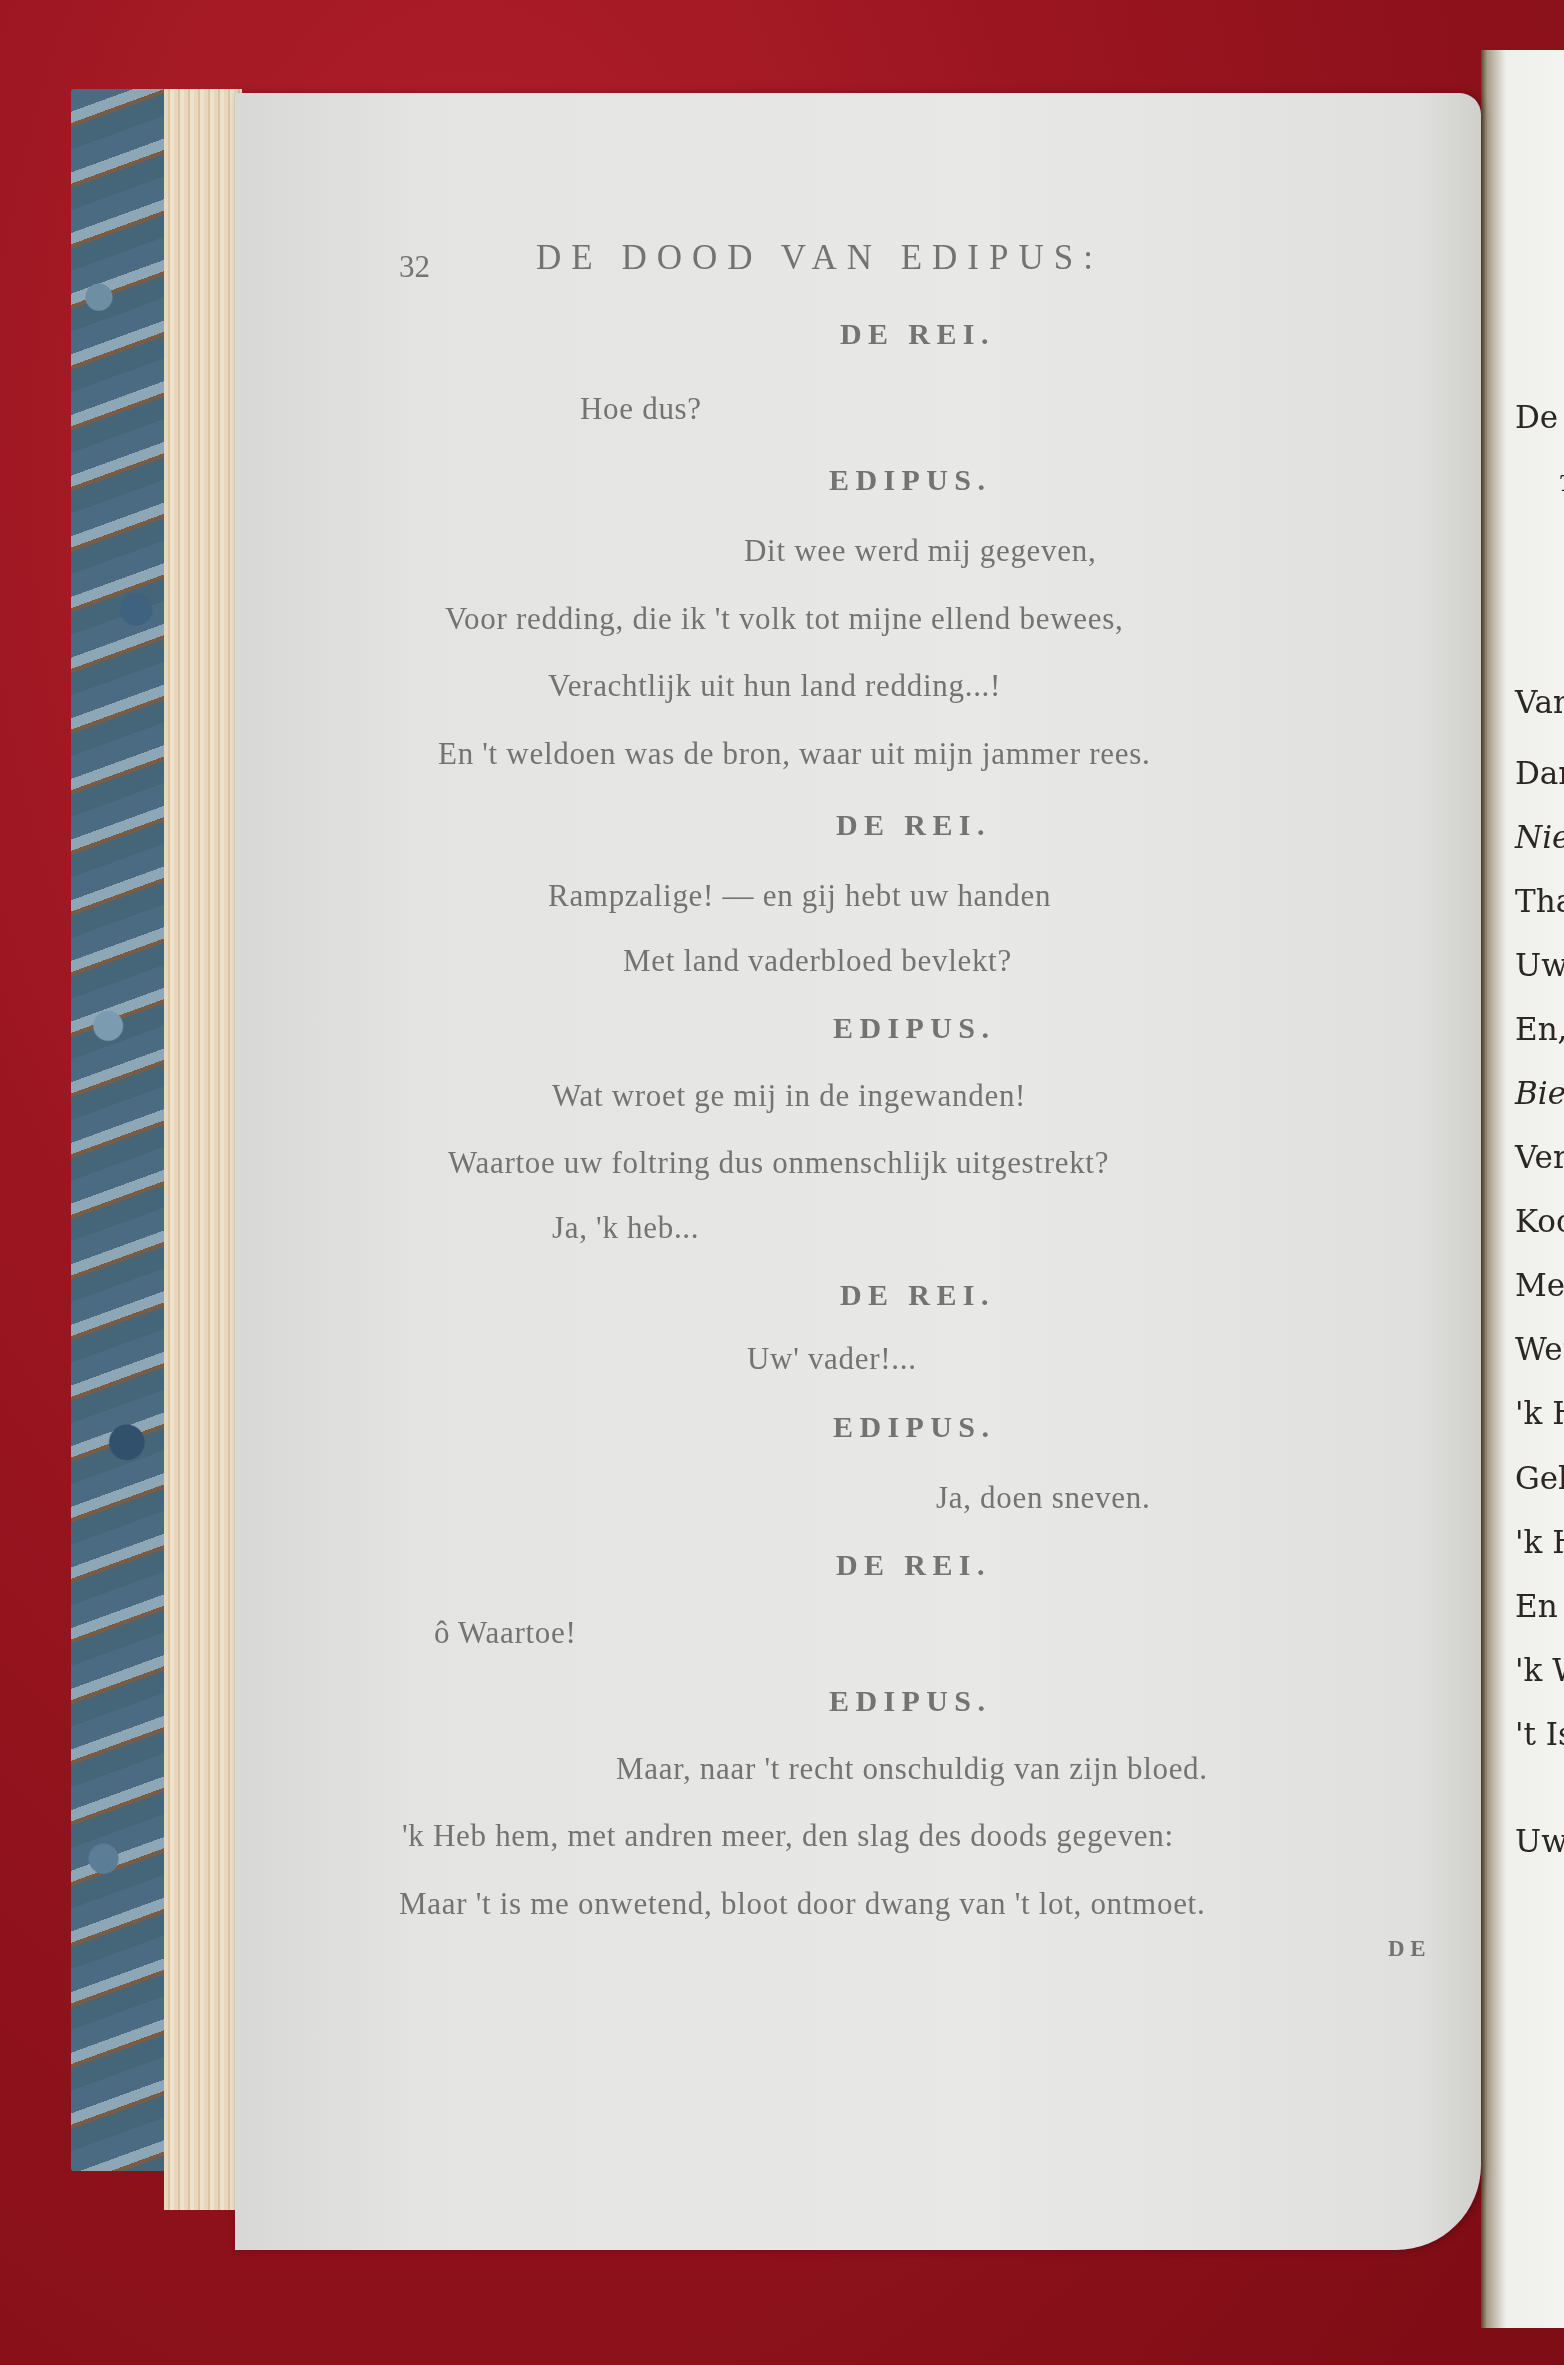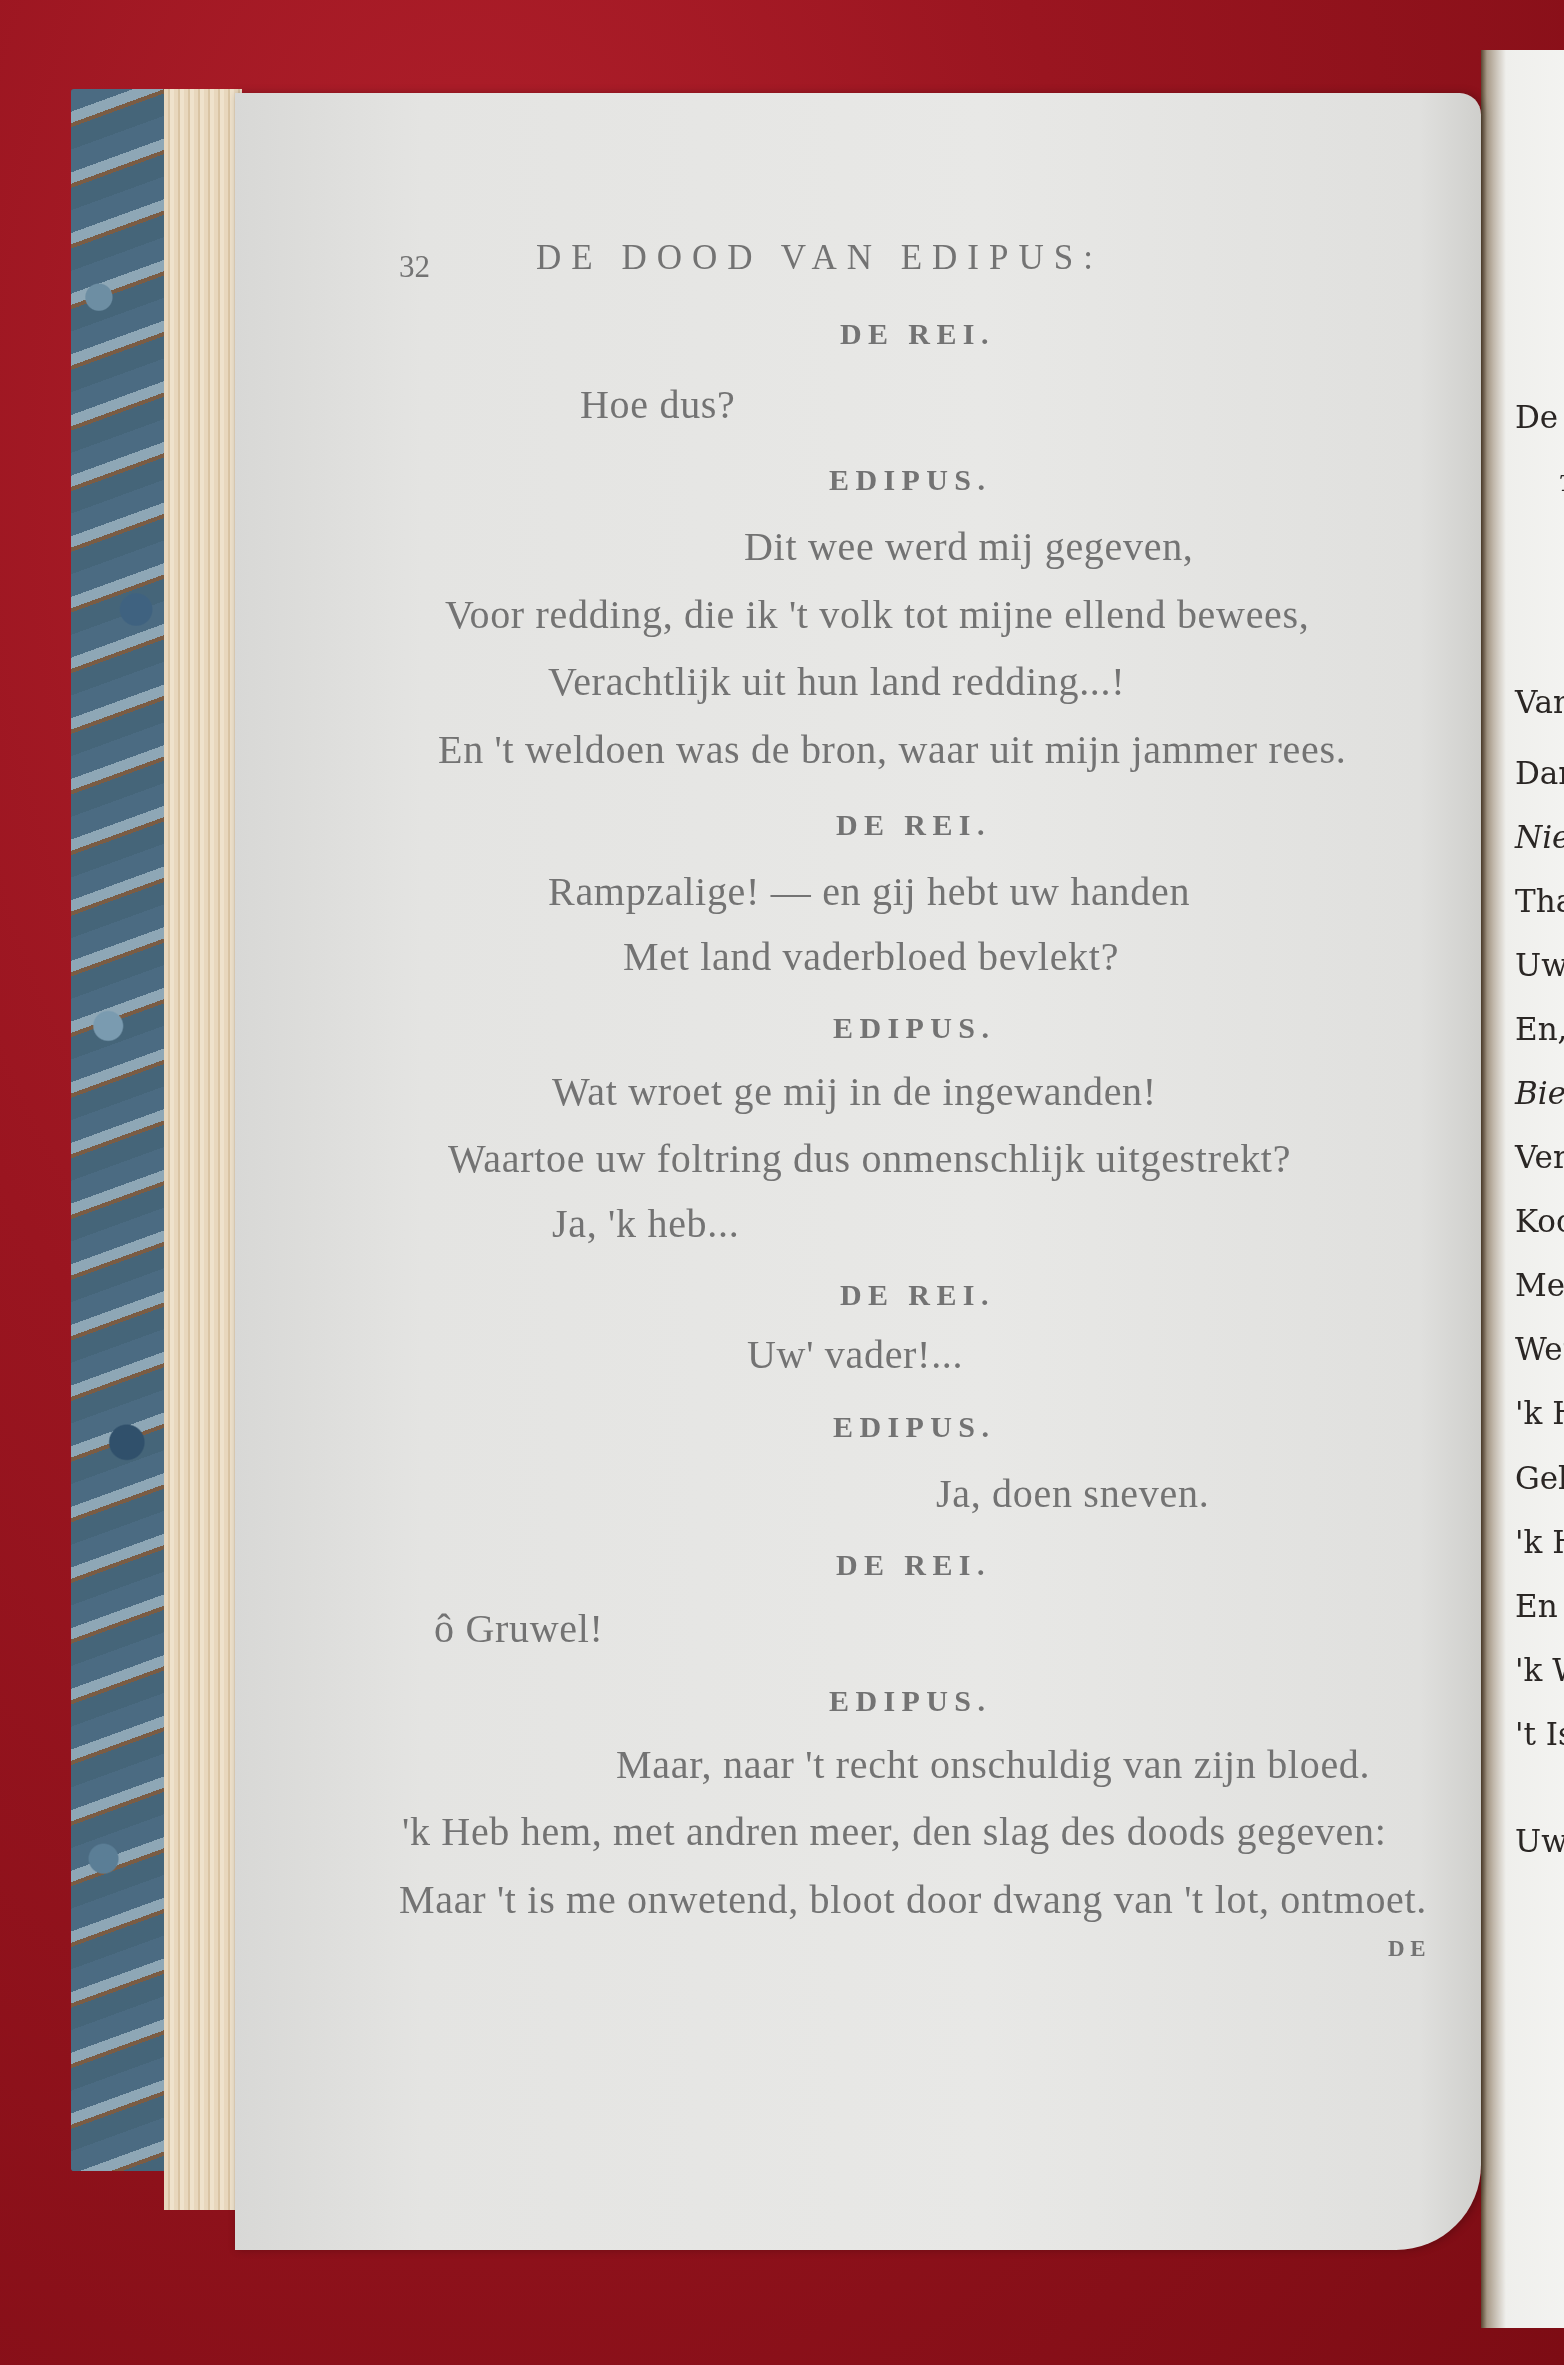--- a/index.html
+++ b/index.html
@@ -37,21 +37,21 @@
       position: absolute; left: 34px; font-size: 31px; color: #2a2624; white-space: nowrap;
       font-family: "DejaVu Serif", serif;
     }
     .facing-page .line.italic { font-style: italic; }
     .facing-page .line.small { font-size: 23px; left: 78px; font-style: italic; }
 
     .text { position: absolute; color: #737373; white-space: nowrap; font-family: Liberation Serif, serif; }
     .page-number { left: 399px; top: 249px; font-size: 31px; }
     .running-head { left: 536px; top: 238px; font-size: 35px; letter-spacing: 10px; }
     .speaker { font-size: 30px; letter-spacing: 6.4px; font-weight: bold; }
-    .verse { font-size: 40px; letter-spacing: 0.7px; }
+    .verse { font-size: 31px; letter-spacing: 0.7px; margin-top: 10px; }
     .catchword { font-size: 23px; letter-spacing: 5.7px; font-weight: bold; }
   </style>
 </head>
 <body>
 
 <div class="binding"></div>
 <div class="page-stack"></div>
 
 <div class="facing-page" id="facing">
     <div class="line" style="top: 349px;">De</div>
@@ -94,21 +94,21 @@
     <div class="text verse" style="left: 623px; top: 933px;">Met land vaderbloed bevlekt?</div>
     <div class="text speaker" style="left: 833px; top: 1011px;">EDIPUS.</div>
     <div class="text verse" style="left: 552px; top: 1068px;">Wat wroet ge mij in de ingewanden!</div>
     <div class="text verse" style="left: 448px; top: 1135px; text-align: right;">Waartoe uw foltring dus onmenschlijk uitgestrekt?</div>
     <div class="text verse" style="left: 552px; top: 1200px;">Ja, 'k heb...</div>
     <div class="text speaker" style="left: 840px; top: 1278px;">DE REI.</div>
     <div class="text verse" style="left: 747px; top: 1331px;">Uw' vader!...</div>
     <div class="text speaker" style="left: 833px; top: 1410px;">EDIPUS.</div>
     <div class="text verse" style="left: 936px; top: 1470px;">Ja, doen sneven.</div>
     <div class="text speaker" style="left: 836px; top: 1548px;">DE REI.</div>
-    <div class="text verse" style="left: 434px; top: 1605px;">ô Gruwel!</div>
+    <div class="text verse" style="left: 434px; top: 1605px;">ô Waartoe!</div>
     <div class="text speaker" style="left: 829px; top: 1684px;">EDIPUS.</div>
     <div class="text verse" style="left: 616px; top: 1741px;">Maar, naar 't recht onschuldig van zijn bloed.</div>
     <div class="text verse" style="left: 402px; top: 1808px;">'k Heb hem, met andren meer, den slag des doods gegeven:</div>
     <div class="text verse" style="left: 399px; top: 1876px;">Maar 't is me onwetend, bloot door dwang van 't lot, ontmoet.</div>
   </div>
 
 <div class="text catchword" style="left:1388px; top:1936px;">DE</div>
 
 
 </body></html>

